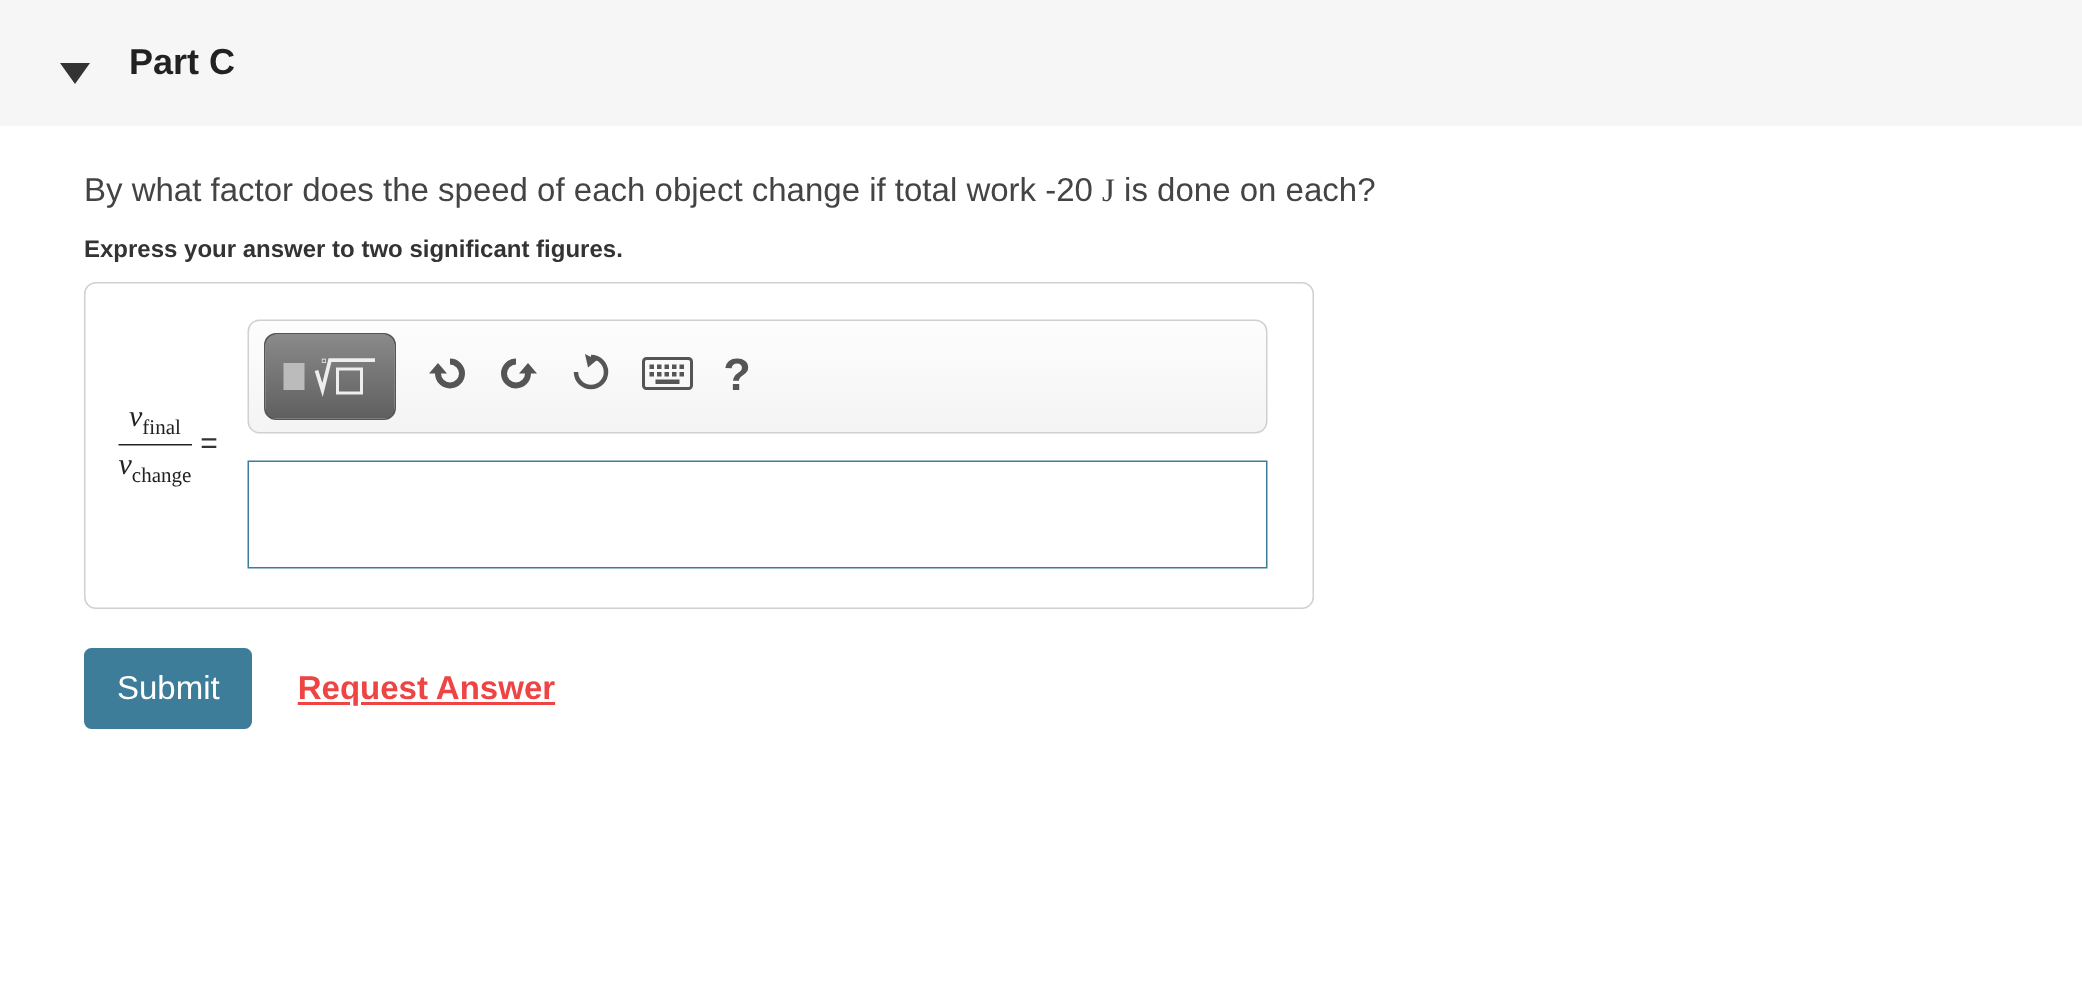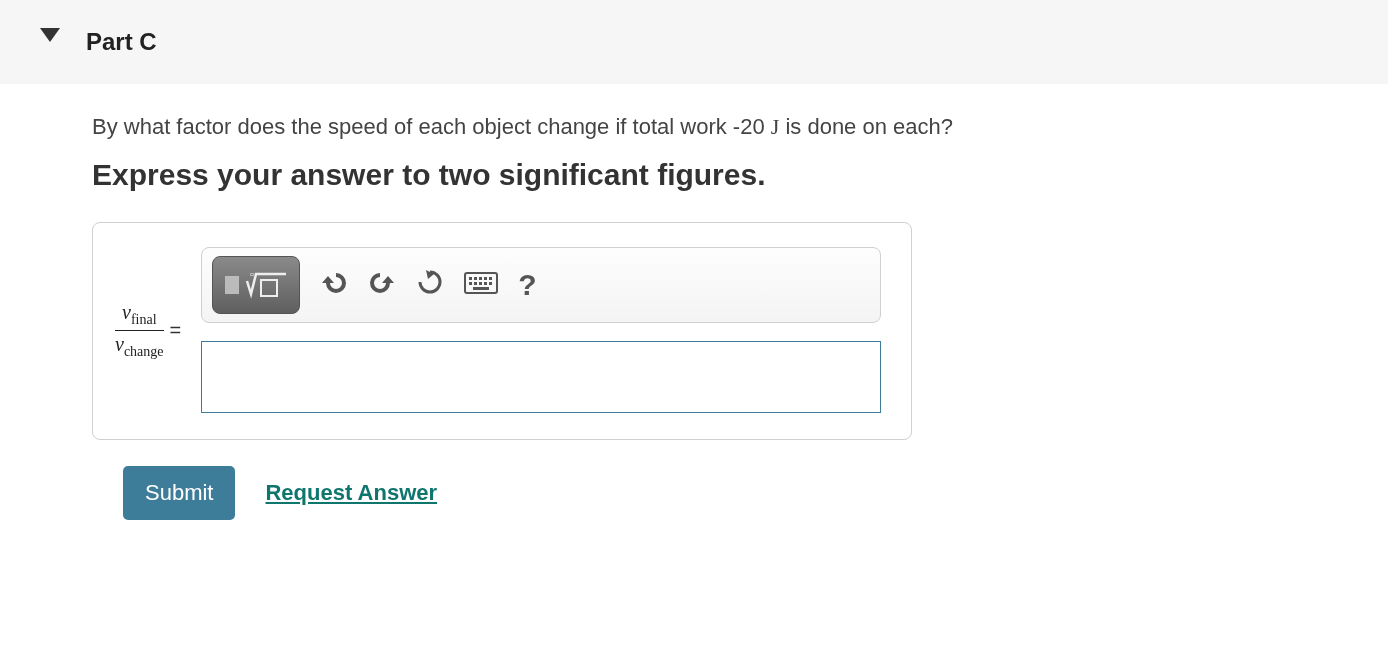--- a/index.html
+++ b/index.html
@@ -7,48 +7,48 @@
     margin: 0;
     font-family: "Helvetica Neue", Arial, sans-serif;
     color: #333;
     background: #fff;
     font-size: 20px;
   }
   .part-header {
     background: #f6f6f6;
     padding: 28px 40px 28px 40px;
     display: flex;
-    align-items: flex-start;
+    align-items: flex-end;
   }
   .collapse-triangle {
     display: inline-block;
     width: 0; height: 0;
     border-left: 10px solid transparent;
     border-right: 10px solid transparent;
     border-top: 14px solid #333;
     margin-right: 26px;
   }
   .part-title {
     font-weight: 700;
     font-size: 24px;
     color: #222;
   }
   .content {
-    padding: 30px 40px 30px 92px;
+    padding: 30px 40px 30px 56px;
   }
   .question {
     font-size: 22px;
     color: #444;
     margin-bottom: 18px;
   }
   .instruction {
-    font-size: 30px;
+    font-size: 16px;
     font-weight: 700;
     color: #333;
-    margin-bottom: 30px;
+    margin-bottom: 12px;
   }
   .answer-box {
     border: 1px solid #d0d0d0;
     border-radius: 8px;
     padding: 24px 22px 26px 22px;
     width: 820px;
     display: flex;
     align-items: center;
     gap: 14px;
   }
@@ -106,33 +106,32 @@
     border: 1px solid #3e7d99;
     font-size: 22px;
     padding: 0 10px;
     outline: none;
   }
   .actions {
     margin-top: 26px;
     display: flex;
     align-items: center;
     gap: 30px;
-    margin-left: 31px;
   }
   .submit-btn {
     background: #3e7d99;
     color: #fff;
     font-size: 22px;
     border: none;
     border-radius: 5px;
     padding: 14px 22px;
     cursor: pointer;
   }
   .request-link {
-    color: #0f766e;
+    color: #ef4444;
     text-decoration: underline;
     font-size: 22px;
     font-weight: 700;
     cursor: pointer;
   }
   .math-tools-svg { display: block; }
 </style>
 </head>
 <body>
 

